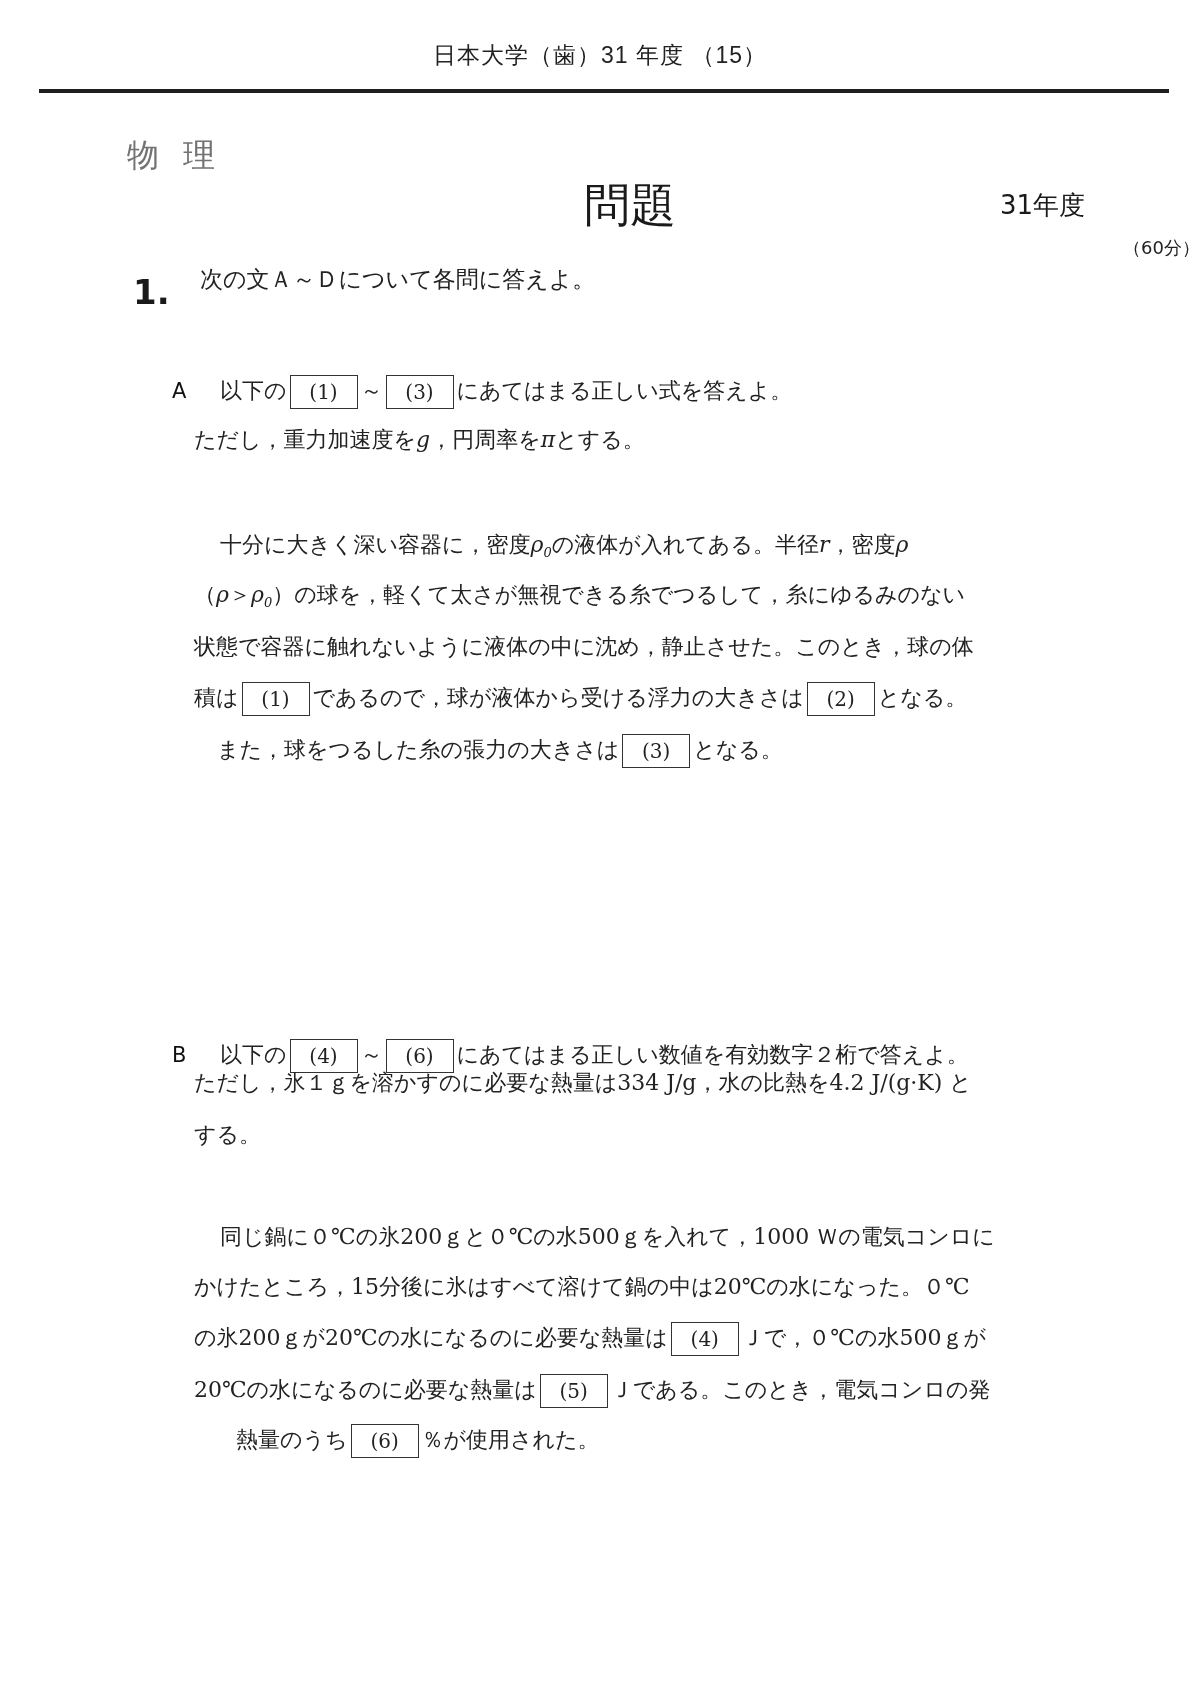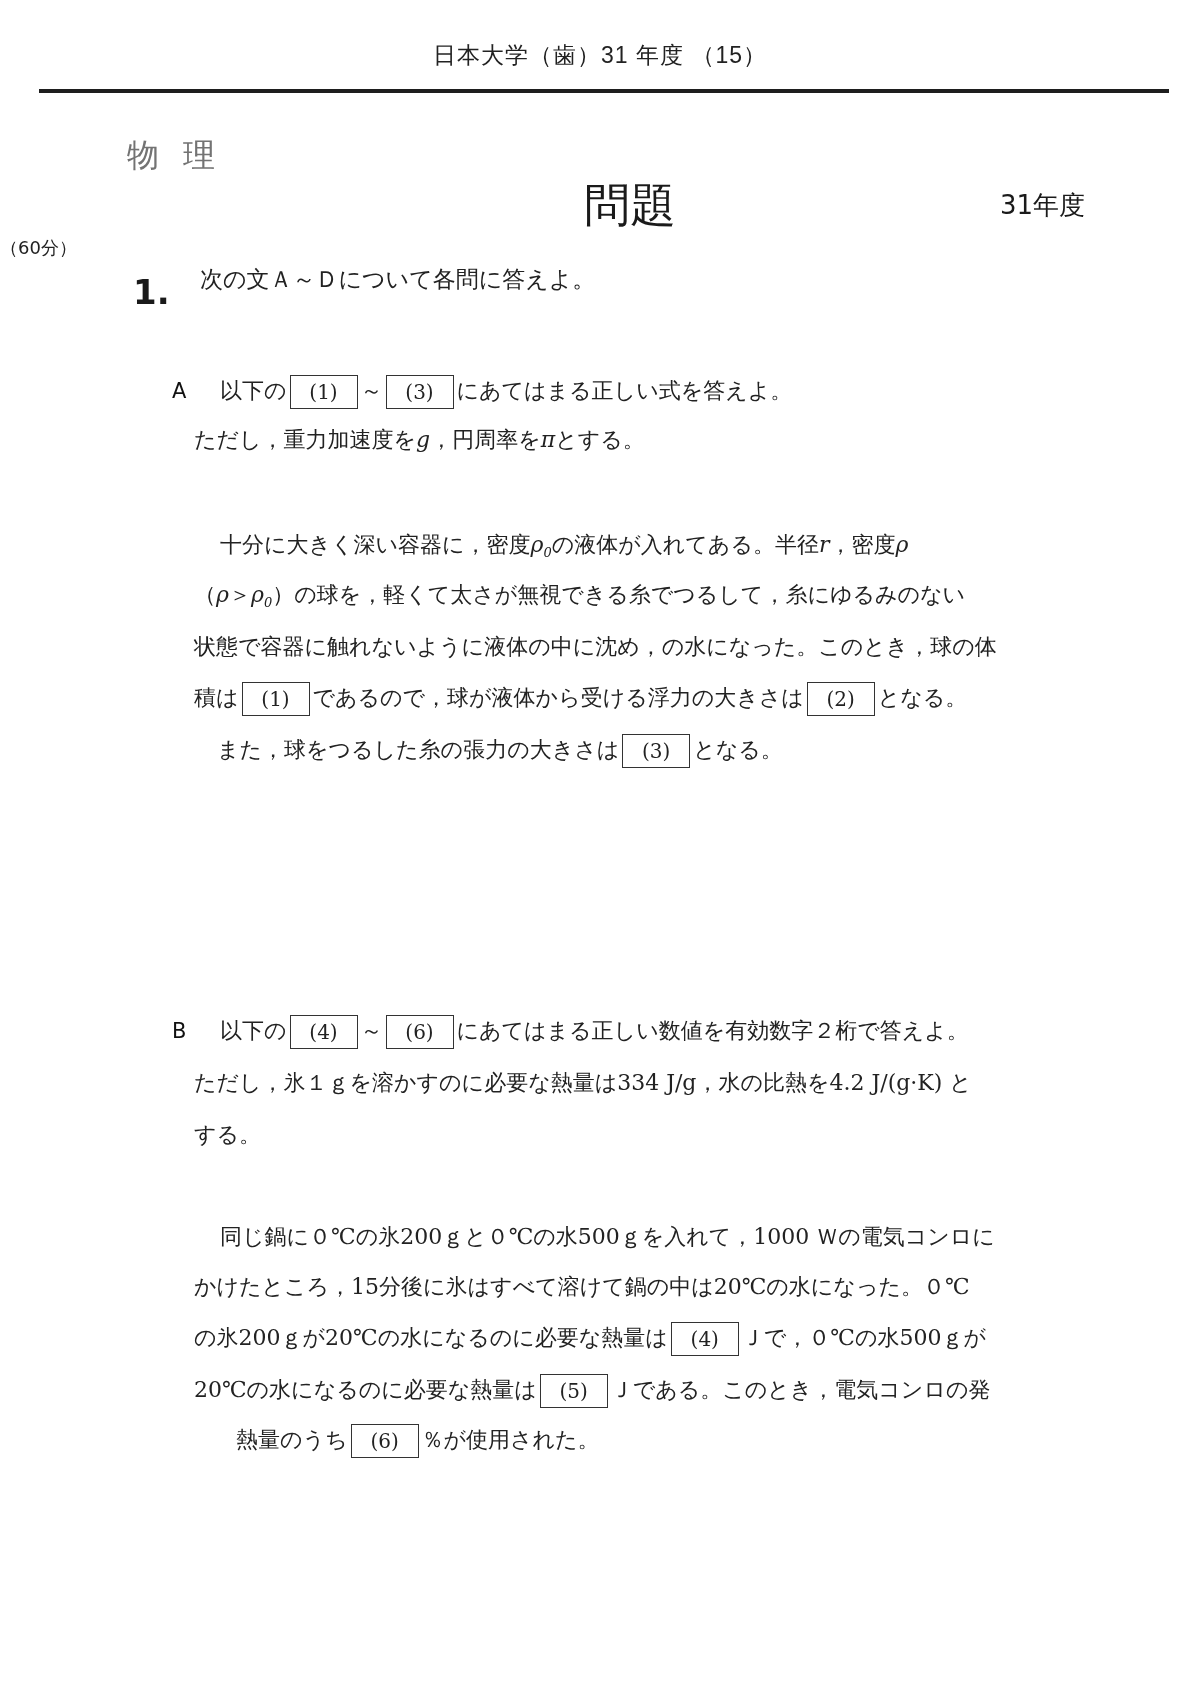--- a/index.html
+++ b/index.html
@@ -25,21 +25,21 @@
     position: absolute; top: 175px; left: 0; width: 1200px; text-align: center;
     font-family: "DejaVu Sans", "Liberation Sans", sans-serif;
     font-size: 46px; color: #1a1a1a; padding-left: 30px;
   }
   .year {
     position: absolute; top: 188px; left: 1000px;
     font-family: "DejaVu Sans", "Liberation Sans", sans-serif;
     font-size: 26px; color: #1a1a1a;
   }
   .duration {
-    position: absolute; top: 236px; left: 0; width: 1200px; text-align: left;
+    position: absolute; top: 236px; left: 0; width: 1200px; text-align: right;
     font-family: "DejaVu Sans", "Liberation Sans", sans-serif;
     font-size: 18px; color: #222;
   }
   .q-num {
     position: absolute; top: 272px; left: 133px;
     font-family: "DejaVu Sans", "Liberation Sans", sans-serif;
     font-size: 34px; font-weight: bold; color: #1a1a1a;
   }
   .q-intro {
     position: absolute; top: 264px; left: 200px;
@@ -80,29 +80,29 @@
 <div class="line" style="top:425px; left:194px;">
   <span>ただし，重力加速度を</span><span class="it">g</span><span>，円周率を</span><span class="it">π</span><span>とする。</span>
 </div>
 
 <div class="line" style="top:530px; left:220px;">
   <span>十分に大きく深い容器に，密度</span><span class="it"><span>ρ</span><sub>0</sub></span><span>の液体が入れてある。半径</span><span class="it">r</span><span>，密度</span><span class="it">ρ</span>
 </div>
 <div class="line" style="top:580px; left:194px;">
   <span>（</span><span class="it">ρ</span><span>＞</span><span class="it"><span>ρ</span><sub>0</sub></span><span>）の球を，軽くて太さが無視できる糸でつるして，糸にゆるみのない</span>
 </div>
-<div class="line" style="top:632px; left:194px;">状態で容器に触れないように液体の中に沈め，の水になった。このとき，球の体</div>
+<div class="line" style="top:632px; left:194px;">状態で容器に触れないように液体の中に沈め，静止させた。このとき，球の体</div>
 <div class="line" style="top:682px; left:194px;">
   <span>積は</span><span class="blank">(1)</span><span>であるので，球が液体から受ける浮力の大きさは</span><span class="blank">(2)</span><span>となる。</span>
 </div>
 <div class="line" style="top:734px; left:194px;margin-left:23px;">
   <span>また，球をつるした糸の張力の大きさは</span><span class="blank">(3)</span><span>となる。</span>
 </div>
 
-<div class="line" style="top:1015px; left:172px;">
+<div class="line" style="top:1039px; left:172px;">
   <span class="sec-letter">B</span><span>以下の</span><span class="blank">(4)</span><span>～</span><span class="blank">(6)</span><span>にあてはまる正しい数値を有効数字２桁で答えよ。</span>
 </div>
 <div class="line" style="top:1068px; left:194px;">ただし，氷１ｇを溶かすのに必要な熱量は334 J/g，水の比熱を4.2 J/(g·K) と</div>
 <div class="line" style="top:1120px; left:194px;">する。</div>
 
 <div class="line" style="top:1222px; left:220px;">同じ鍋に０℃の氷200ｇと０℃の水500ｇを入れて，1000 Ｗの電気コンロに</div>
 <div class="line" style="top:1272px; left:194px;">かけたところ，15分後に氷はすべて溶けて鍋の中は20℃の水になった。０℃</div>
 <div class="line" style="top:1322px; left:194px;">
   <span>の氷200ｇが20℃の水になるのに必要な熱量は</span><span class="blank">(4)</span><span>Ｊで，０℃の水500ｇが</span>
 </div>

